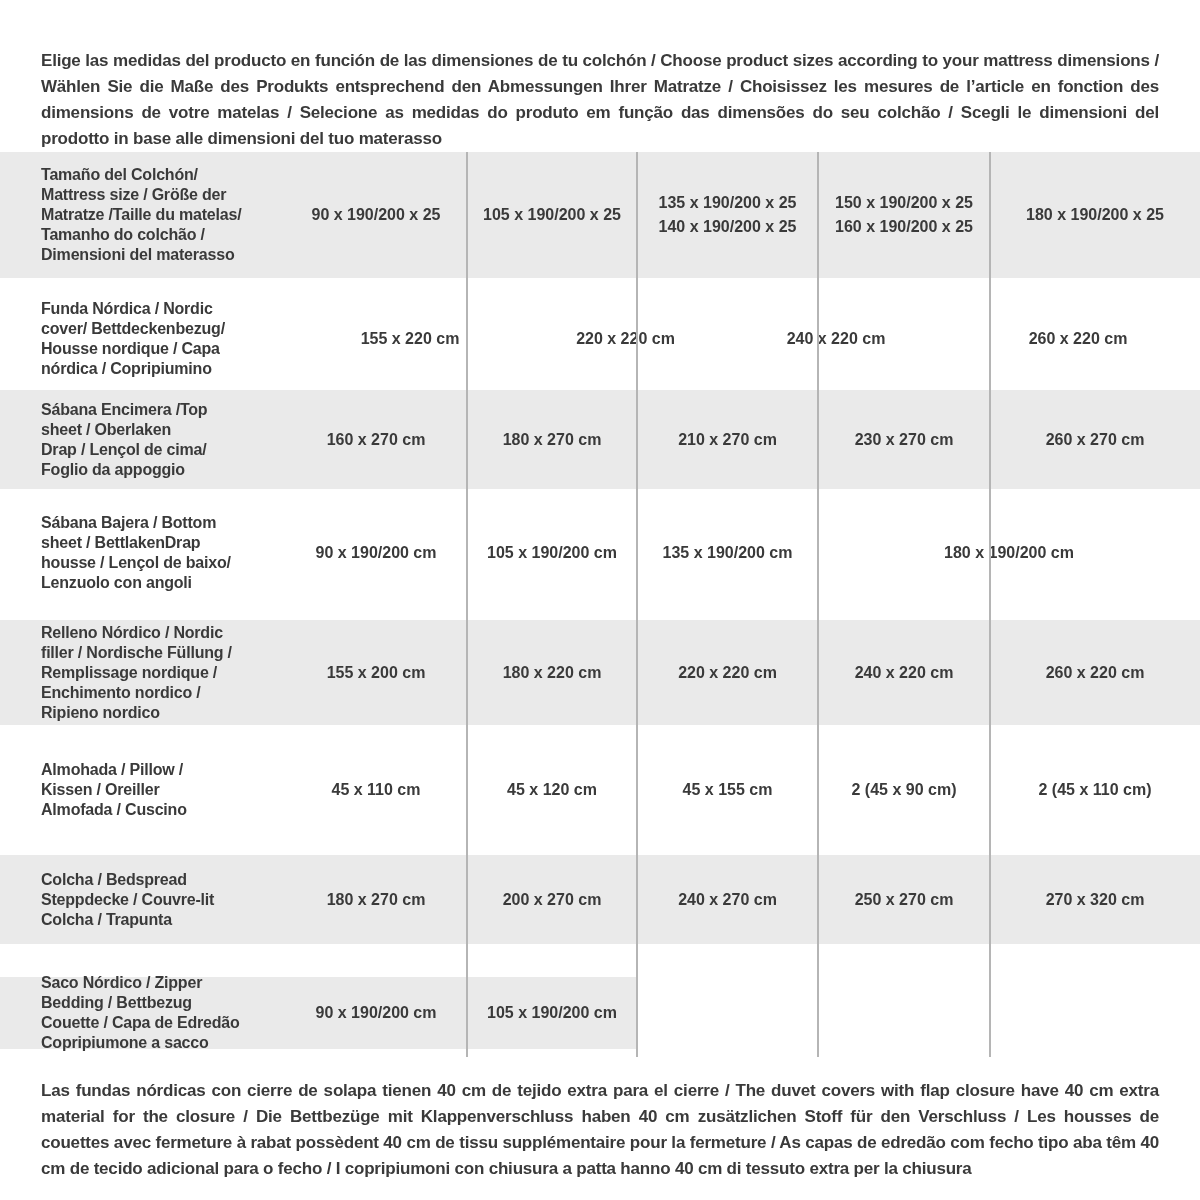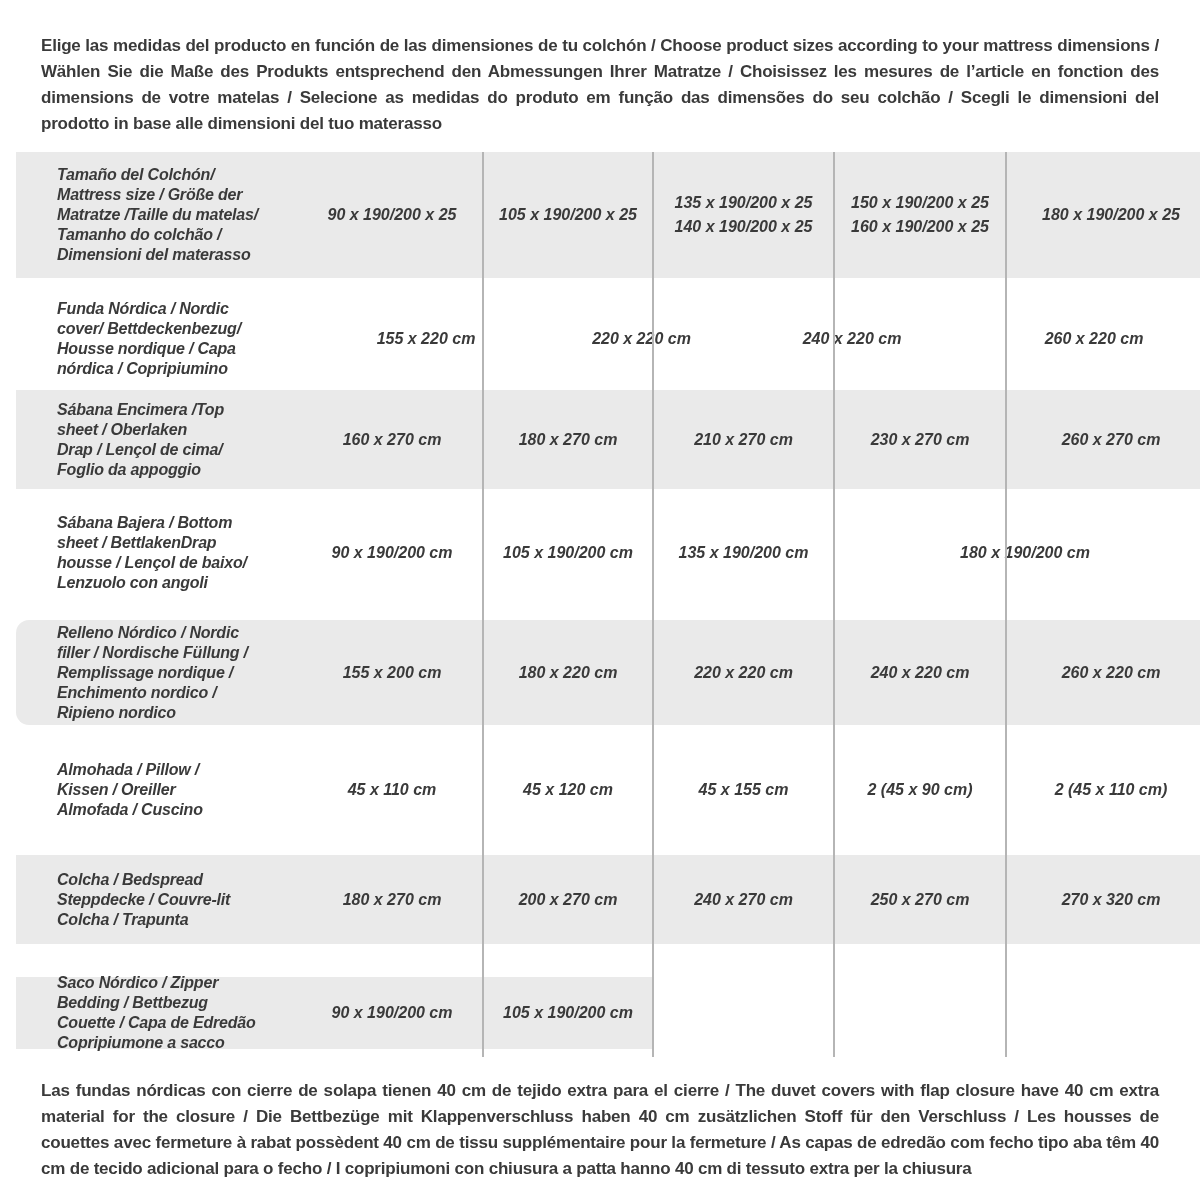--- a/index.html
+++ b/index.html
@@ -3,40 +3,40 @@
 <meta charset="utf-8">
 <style>
   html,body{margin:0;padding:0;}
   body{
     width:1200px;height:1200px;background:#ffffff;
     font-family:"Liberation Sans","DejaVu Sans",sans-serif;
     font-weight:700;color:var(--text,#3a3a3a);
     position:relative;overflow:hidden;
   }
   .intro{
-    position:absolute;top:33px;left:41px;width:1118px;
+    position:absolute;top:48px;left:41px;width:1118px;
     font-size:17px;line-height:26px;letter-spacing:-0.2px;
     text-align:justify;
   }
   .size-table{
-    position:absolute;top:152px;left:16px;width:1112px;height:905px;font-style:italic;
+    position:absolute;top:152px;left:0;width:1112px;height:905px;
   }
   .vline{
     position:absolute;top:0;width:2px;height:905px;
     background:var(--divider,#b5b5b5);z-index:5;
   }
   .vl1{left:466px;} .vl2{left:636px;} .vl3{left:817px;} .vl4{left:989px;}
   .t-row{display:flex;width:1200px;box-sizing:border-box;}
   .gray{background:var(--row_gray,#eaeaea);}
   .white{background:#ffffff;}
   .row-header{height:126px;}
   .r2{height:102px;margin-top:10px;gap:34px;}
   .r3{height:99px;}
   .r4{height:112px;margin-top:8px;}
-  .r5{height:105px;margin-top:11px;border-radius:13px;}
+  .r5{height:105px;margin-top:11px;}
   .r6{height:106px;margin-top:12px;}
   .r7{height:89px;margin-top:12px;}
   .r8{height:72px;margin-top:33px;
       background:linear-gradient(to right, var(--row_gray,#eaeaea) 0 637px, #ffffff 637px);}
   .c-label{
     flex:0 0 285px;box-sizing:border-box;padding-left:41px;
     display:flex;flex-direction:column;justify-content:center;
     white-space:pre-line;font-size:16px;line-height:20px;letter-spacing:-0.2px;
   }
   .cell{

